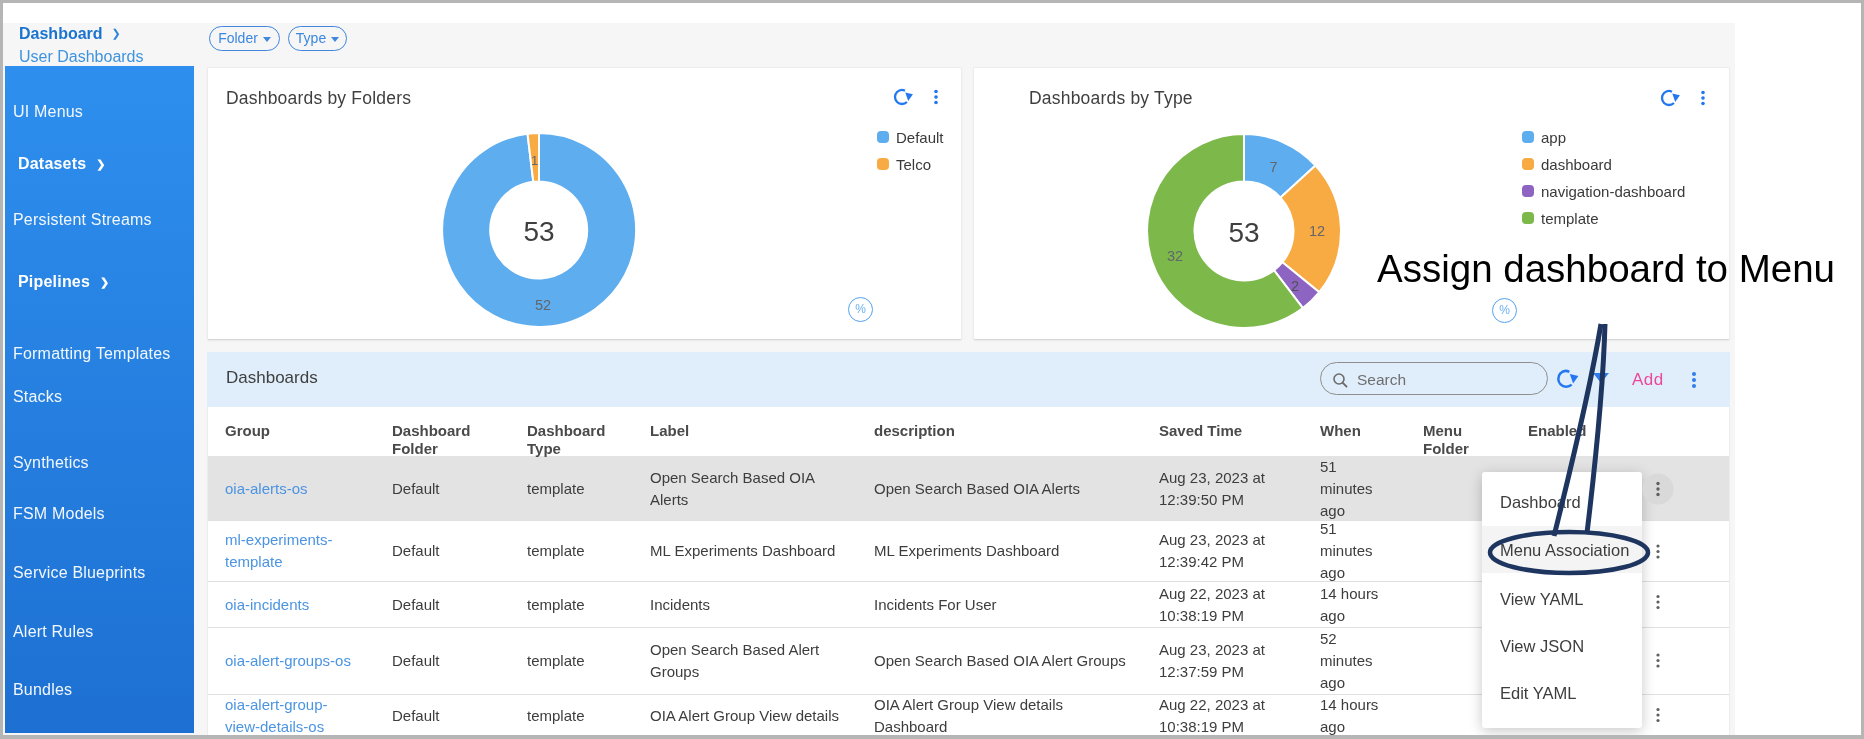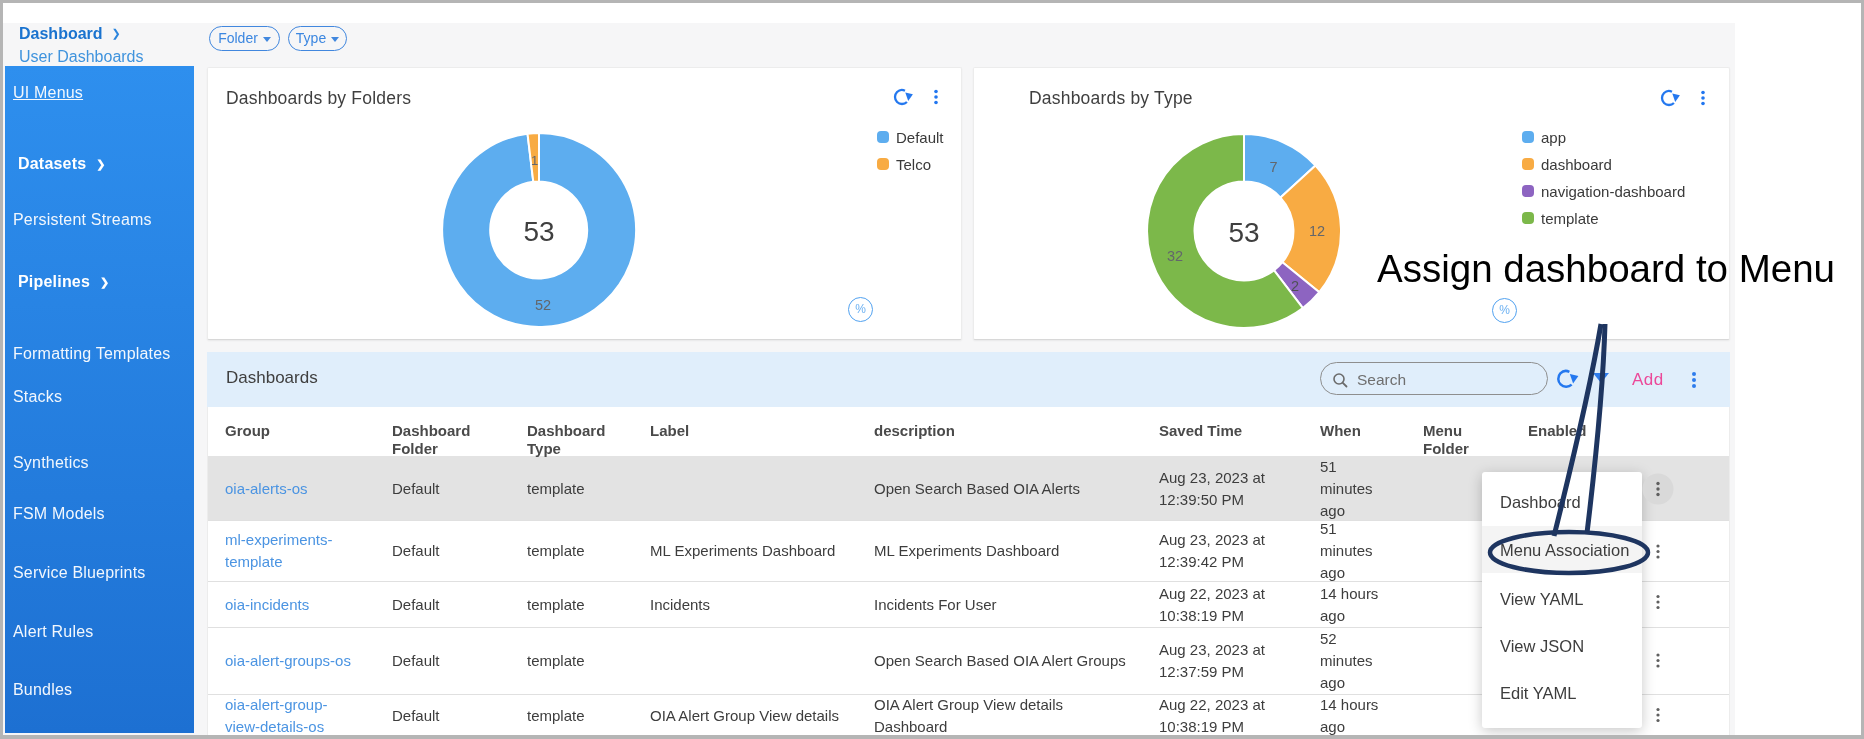--- a/index.html
+++ b/index.html
@@ -62,21 +62,21 @@
 <div id="page">
   <div id="graybg" class="abs"></div>
 
   <div id="bc1" class="abs">Dashboard<span class="chev2">❯</span></div>
   <div id="bc2" class="abs">User Dashboards</div>
 
   <div id="chip1" class="chip">Folder<span class="caret"></span></div>
   <div id="chip2" class="chip">Type<span class="caret"></span></div>
 
   <div id="sidebar" class="abs">
-    <div class="side-item" style="top:18px;text-decoration:underline;">UI Menus</div>
+    <div class="side-item" style="top:37px;">UI Menus</div>
     <div class="side-item side-bold" style="top:88.5px;">Datasets<span class="chev">❯</span></div>
     <div class="side-item" style="top:144.5px;">Persistent Streams</div>
     <div class="side-item side-bold" style="top:206.5px;">Pipelines<span class="chev">❯</span></div>
     <div class="side-item" style="top:279px;">Formatting Templates</div>
     <div class="side-item" style="top:321.5px;">Stacks</div>
     <div class="side-item" style="top:388px;">Synthetics</div>
     <div class="side-item" style="top:438.5px;">FSM Models</div>
     <div class="side-item" style="top:497.5px;">Service Blueprints</div>
     <div class="side-item" style="top:556.5px;">Alert Rules</div>
     <div class="side-item" style="top:614.5px;">Bundles</div>
@@ -123,20 +123,21 @@
 
   <div class="row" style="top:456px; height:65px; background:#e3e3e3;"></div>
   <div class="row" style="top:521px; height:61px;"></div>
   <div class="row" style="top:582px; height:46px;"></div>
   <div class="row" style="top:628px; height:67px;"></div>
   <div class="row" style="top:695px; height:41px; border-bottom:none;"></div>
 
   <div class="tdl" style="left:225px; top:478px;">oia-alerts-os</div>
   <div class="td" style="left:392px; top:478px;">Default</div>
   <div class="td" style="left:527px; top:478px;">template</div>
+  <div class="td" style="left:650px; top:467px;">Open Search Based OIA<br>Alerts</div>
   <div class="td" style="left:874px; top:478px;">Open Search Based OIA Alerts</div>
   <div class="td" style="left:1159px; top:467px;">Aug 23, 2023 at<br>12:39:50 PM</div>
   <div class="td" style="left:1320px; top:456px;">51<br>minutes<br>ago</div>
 
   <div class="tdl" style="left:225px; top:529px;">ml-experiments-<br>template</div>
   <div class="td" style="left:392px; top:540px;">Default</div>
   <div class="td" style="left:527px; top:540px;">template</div>
   <div class="td" style="left:650px; top:540px;">ML Experiments Dashboard</div>
   <div class="td" style="left:874px; top:540px;">ML Experiments Dashboard</div>
   <div class="td" style="left:1159px; top:529px;">Aug 23, 2023 at<br>12:39:42 PM</div>
@@ -146,20 +147,21 @@
   <div class="td" style="left:392px; top:594px;">Default</div>
   <div class="td" style="left:527px; top:594px;">template</div>
   <div class="td" style="left:650px; top:594px;">Incidents</div>
   <div class="td" style="left:874px; top:594px;">Incidents For User</div>
   <div class="td" style="left:1159px; top:583px;">Aug 22, 2023 at<br>10:38:19 PM</div>
   <div class="td" style="left:1320px; top:583px;">14 hours<br>ago</div>
 
   <div class="tdl" style="left:225px; top:650px;">oia-alert-groups-os</div>
   <div class="td" style="left:392px; top:650px;">Default</div>
   <div class="td" style="left:527px; top:650px;">template</div>
+  <div class="td" style="left:650px; top:639px;">Open Search Based Alert<br>Groups</div>
   <div class="td" style="left:874px; top:650px;">Open Search Based OIA Alert Groups</div>
   <div class="td" style="left:1159px; top:639px;">Aug 23, 2023 at<br>12:37:59 PM</div>
   <div class="td" style="left:1320px; top:628px;">52<br>minutes<br>ago</div>
 
   <div class="tdl" style="left:225px; top:694px;">oia-alert-group-<br>view-details-os</div>
   <div class="td" style="left:392px; top:705px;">Default</div>
   <div class="td" style="left:527px; top:705px;">template</div>
   <div class="td" style="left:650px; top:705px;">OIA Alert Group View details</div>
   <div class="td" style="left:874px; top:694px;">OIA Alert Group View details<br>Dashboard</div>
   <div class="td" style="left:1159px; top:694px;">Aug 22, 2023 at<br>10:38:19 PM</div>

